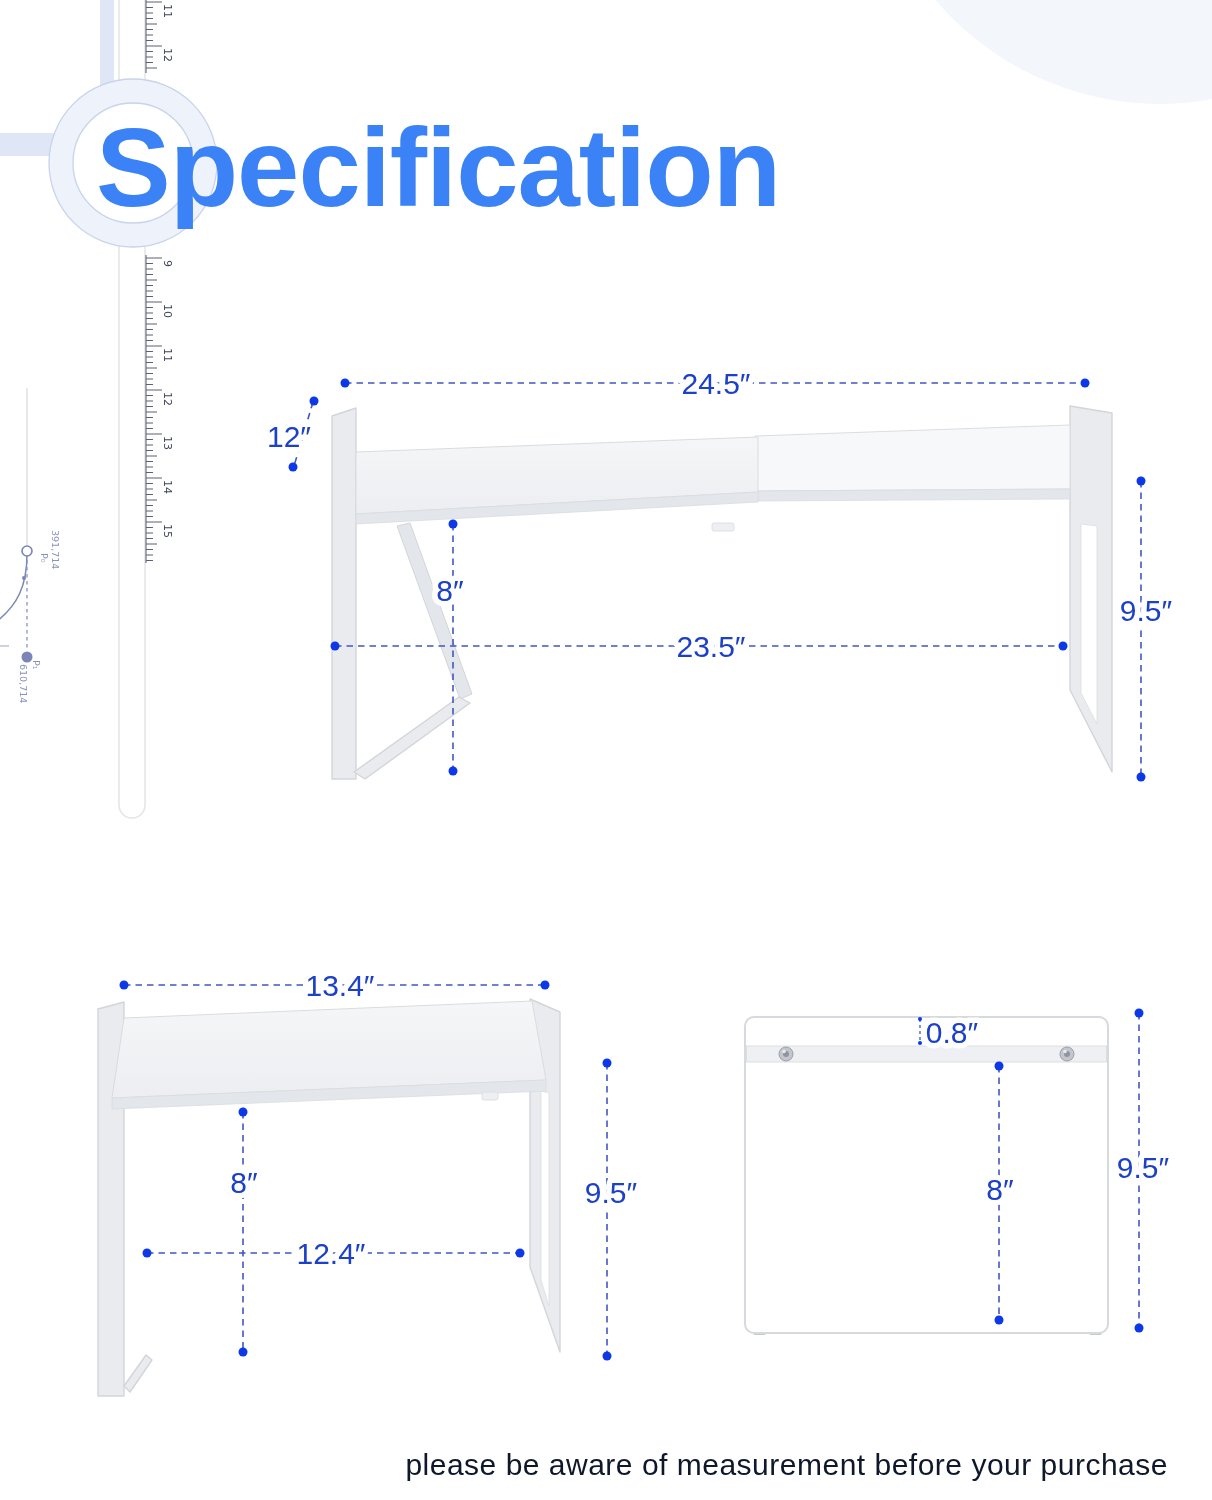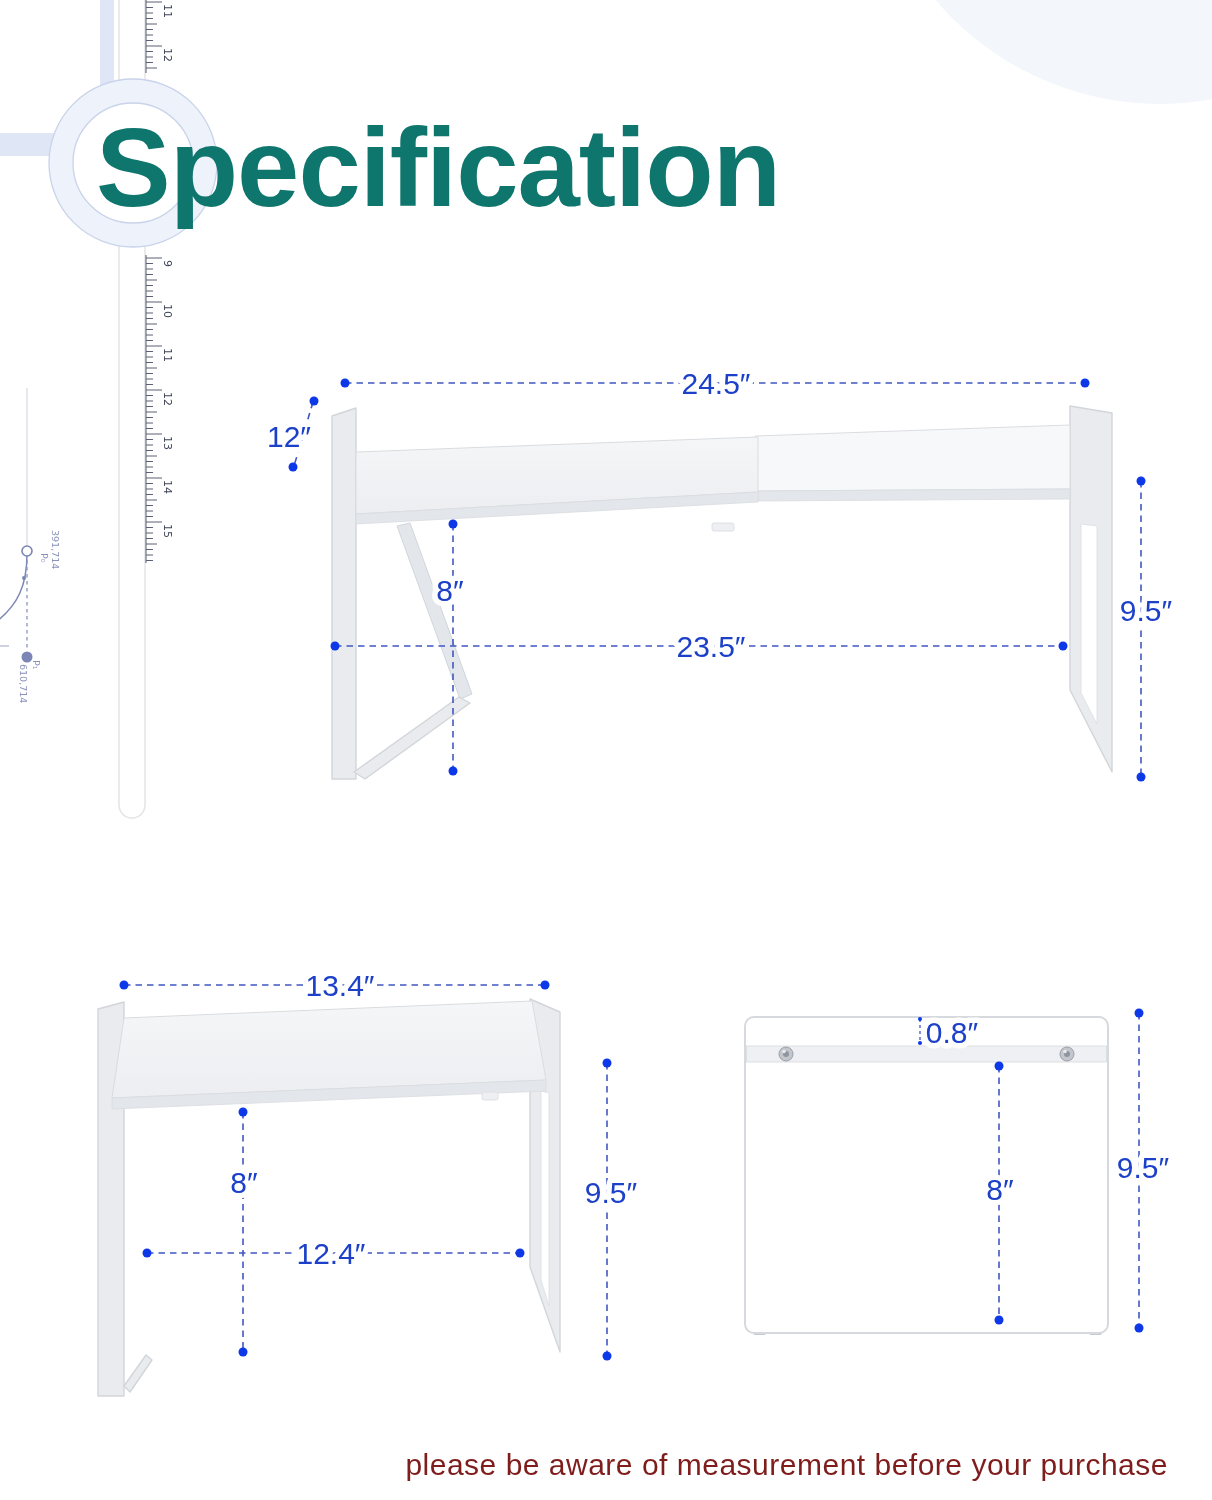--- a/index.html
+++ b/index.html
@@ -1,23 +1,23 @@
 <!DOCTYPE html>
 <html><head>
 <meta charset="utf-8">
 <title>Specification</title>
 <style>
   html,body{margin:0;padding:0;background:#fff;}
   #page{position:relative;width:1212px;height:1500px;background:#fff;overflow:hidden;
         font-family:"Liberation Sans",sans-serif;}
   #scene{position:absolute;left:0;top:0;}
   #page-title{position:absolute;left:96px;top:106px;font-size:112px;font-weight:bold;
-        color:#0f766e;letter-spacing:-1px;line-height:1.1;}
+        color:#3b82f6;letter-spacing:-1px;line-height:1.1;}
   #footer-note{position:absolute;right:44px;top:1448px;font-size:30px;font-weight:400;
-        color:#7f1d1d;letter-spacing:.5px;}
+        color:#0f172a;letter-spacing:.5px;}
   
   .shape{fill:#e9ebee;stroke:#d2d6da;stroke-width:1.4;stroke-linejoin:round}
   .surf{fill:url(#gSurf);stroke:#d9dcdf;stroke-width:1;stroke-linejoin:round}
   .surfR{fill:#f7f8fa;stroke:#dadde1;stroke-width:1;stroke-linejoin:round}
   .thick{fill:#e3e6ea;stroke:#d9dcdf;stroke-width:.8}
   .hole{fill:#ffffff;stroke:#dadde1;stroke-width:.8}
   .tab{fill:#edeff2;stroke:#dde0e4;stroke-width:1}
   .dash{stroke:#4157c2;stroke-width:1.6;stroke-dasharray:6.5 5;fill:none}
   .dashm{stroke:#4157c2;stroke-width:1.3;stroke-dasharray:3 3;fill:none}
   .dot{fill:#0d38e8}

